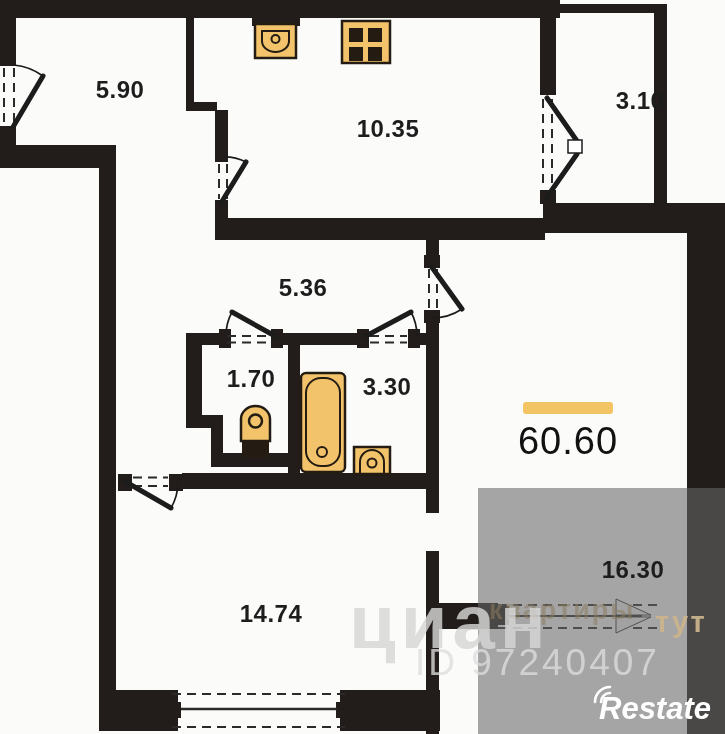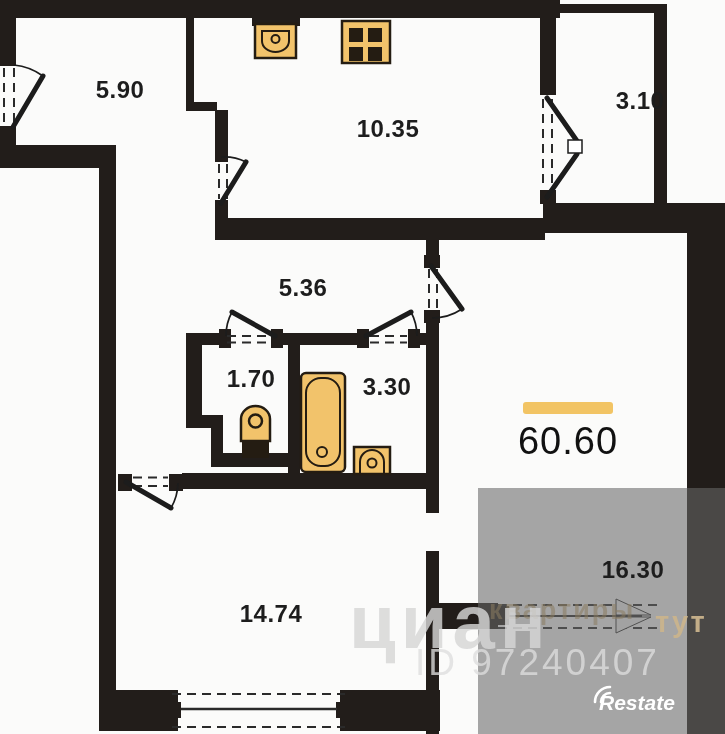--- a/index.html
+++ b/index.html
@@ -29,21 +29,21 @@
   .wm{position:absolute;z-index:25;line-height:1;white-space:nowrap;}
   .wm-brand{
     left:349px;top:584px;font-size:76px;font-weight:800;
     color:rgba(214,214,214,0.82);letter-spacing:5px;
   }
   .wm-slogan1{left:489px;top:597px;font-size:27px;font-weight:700;color:rgba(138,124,97,0.55);letter-spacing:2px;}
   .wm-slogan2{left:655px;top:596px;font-size:29px;font-weight:700;color:rgba(201,179,140,0.95);letter-spacing:2px;margin-top:12px;}
   .wm-id{left:415px;top:644px;font-size:37px;font-weight:400;color:rgba(222,222,222,0.78);letter-spacing:3px;}
   .restate{
     position:absolute;left:592px;top:691px;z-index:31;display:flex;align-items:flex-start;
-    color:#ffffff;font-size:21px;font-style:italic;font-weight:700;letter-spacing:0;
+    color:#ffffff;font-size:31px;font-style:italic;font-weight:700;letter-spacing:0;
   }
   .restate .arcs{margin-right:-15px;margin-top:-7px;}
 </style>
 </head>
 <body>
 
 <div class="plan">
 
   <svg class="layer" width="725" height="734" viewBox="0 0 725 734" style="z-index:10">
 

